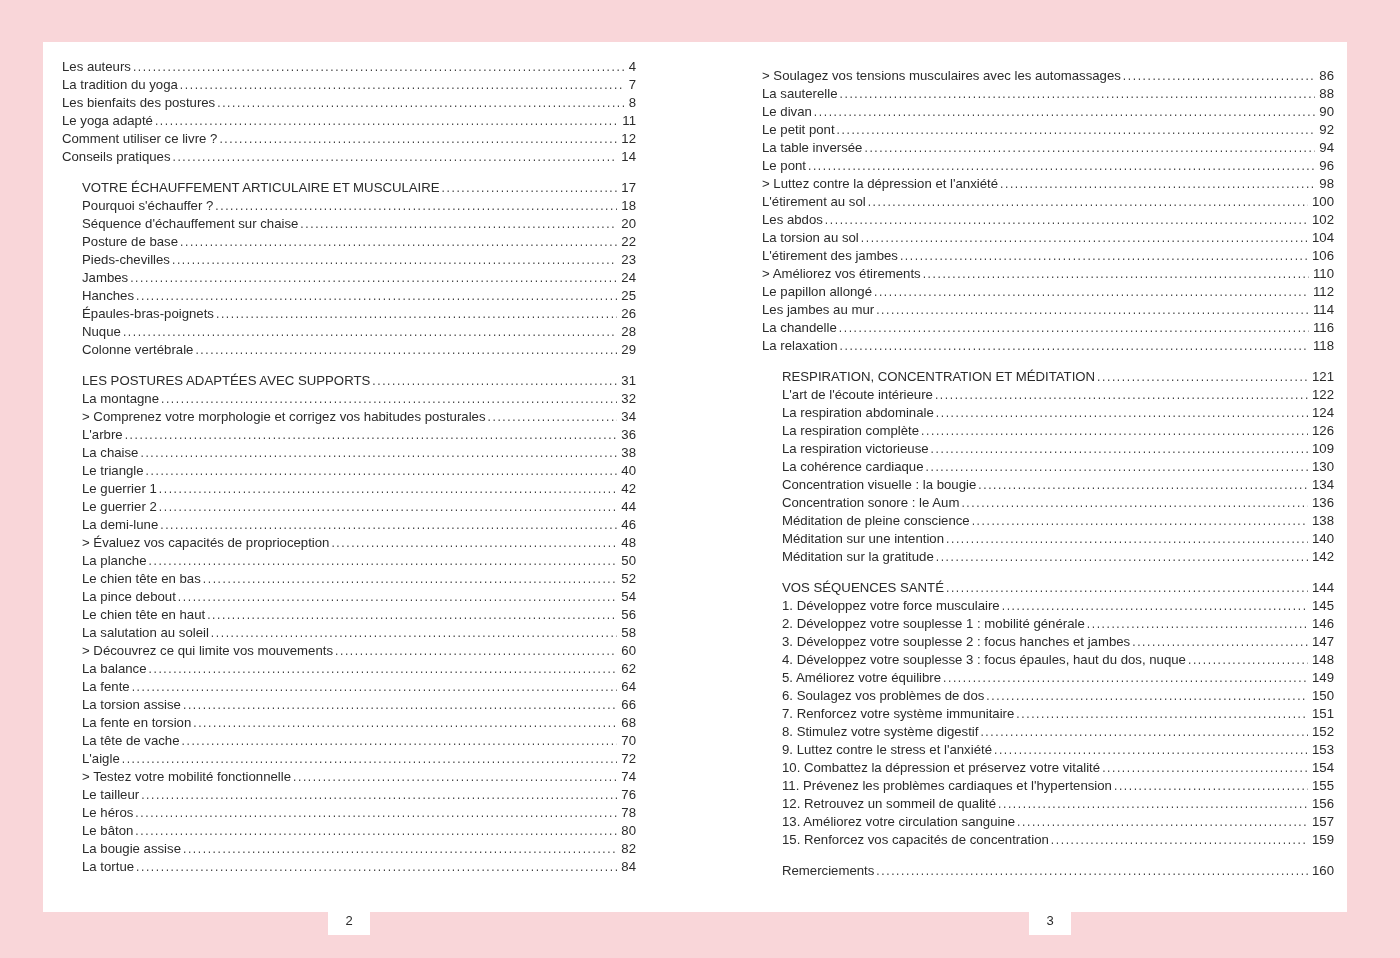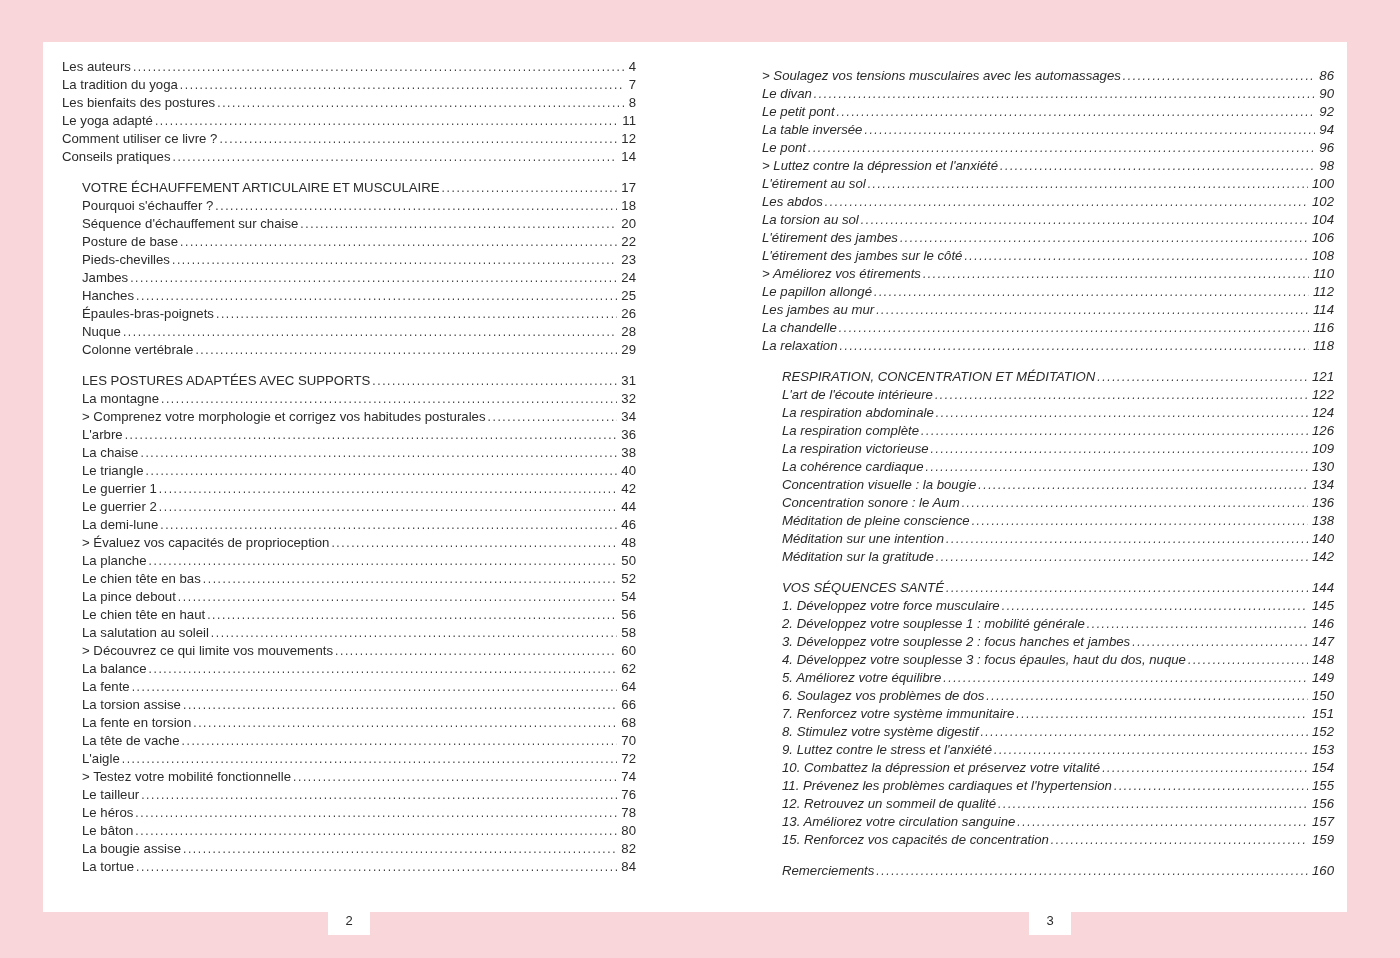--- a/index.html
+++ b/index.html
@@ -14,21 +14,21 @@
     left: 43px; top: 42px;
     width: 1304px; height: 870px;
     background: #ffffff;
   }
   .toc-column {
     position: absolute;
     top: 0;
     color: #2b2b2b;
   }
   .col-left  { left: 19px;  width: 574px; padding-top: 16px; }
-  .col-right { left: 719px; width: 572px; padding-top: 25px; font-style: italic; }
+  .col-right { left: 719px; width: 572px; padding-top: 25px; }
   .page-title {
     font-size: 31px;
     font-weight: 800;
     letter-spacing: 1px;
     color: #0f0f0f;
     margin-bottom: 29px;
   }
   .toc-group + .toc-group { margin-top: 13px; margin-left: 20px; }
   .toc-row {
     display: flex;
@@ -303,20 +303,25 @@
     </div>
 
   <div class="toc-column col-right">
       <div class="toc-group">
         <div class="toc-row">
           <span class="toc-label">&gt; Soulagez vos tensions musculaires avec les automassages</span>
           <span class="toc-dots"></span>
           <span class="toc-page">86</span>
         </div>
         <div class="toc-row">
+          <span class="toc-label">La sauterelle</span>
+          <span class="toc-dots"></span>
+          <span class="toc-page">88</span>
+        </div>
+        <div class="toc-row">
           <span class="toc-label">Le divan</span>
           <span class="toc-dots"></span>
           <span class="toc-page">90</span>
         </div>
         <div class="toc-row">
           <span class="toc-label">Le petit pont</span>
           <span class="toc-dots"></span>
           <span class="toc-page">92</span>
         </div>
         <div class="toc-row">
@@ -346,25 +351,20 @@
         </div>
         <div class="toc-row">
           <span class="toc-label">La torsion au sol</span>
           <span class="toc-dots"></span>
           <span class="toc-page">104</span>
         </div>
         <div class="toc-row">
           <span class="toc-label">L'étirement des jambes</span>
           <span class="toc-dots"></span>
           <span class="toc-page">106</span>
-        </div>
-        <div class="toc-row">
-          <span class="toc-label">L'étirement des jambes sur le côté</span>
-          <span class="toc-dots"></span>
-          <span class="toc-page">108</span>
         </div>
         <div class="toc-row">
           <span class="toc-label">&gt; Améliorez vos étirements</span>
           <span class="toc-dots"></span>
           <span class="toc-page">110</span>
         </div>
         <div class="toc-row">
           <span class="toc-label">Le papillon allongé</span>
           <span class="toc-dots"></span>
           <span class="toc-page">112</span>

